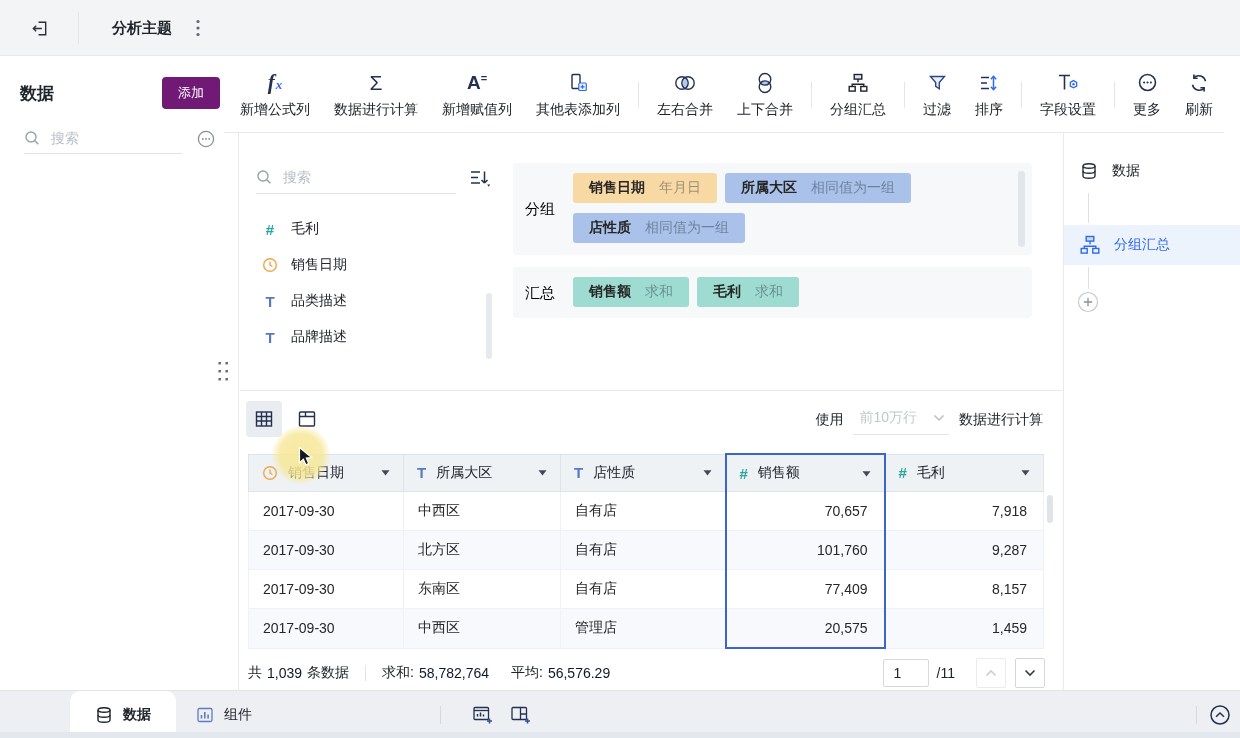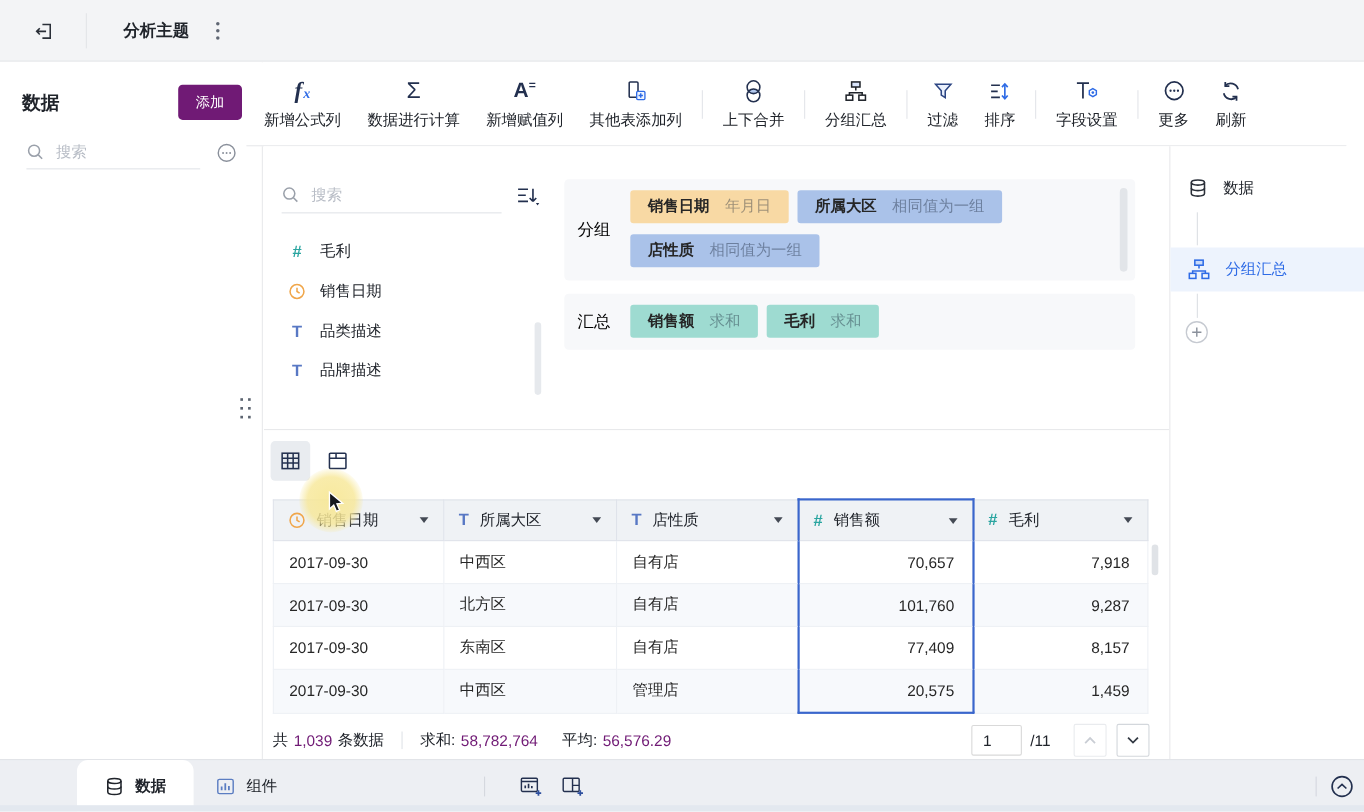--- a/index.html
+++ b/index.html
@@ -83,21 +83,21 @@
   .th-in .caret{margin-left:auto;}
   .data-table td{height:38px;border:1px solid #eef1f5;padding:0 14px;font-size:14px;color:#262626;background:#fff;}
   .data-table tr.even td{background:#f7f9fc;}
   .data-table td.num{text-align:right;padding-right:16px;}
   .data-table th.sel{border-left:2px solid #3a66cc;border-right:2px solid #3a66cc;border-top:2px solid #3a66cc;}
   .data-table td.sel{border-left:2px solid #3a66cc;border-right:2px solid #3a66cc;}
   .data-table tr:last-child td.sel{border-bottom:2px solid #3a66cc;}
   .tbl-scroll{position:absolute;left:807px;top:362px;width:6px;height:28px;background:#e0e3e7;border-radius:3px;}
 
   .tfooter{position:absolute;left:8px;right:18px;top:524px;height:32px;display:flex;align-items:center;}
-  .tf-blue{color:#701a75;}
+  .tf-blue{color:#0f172a;}
   .tf-gap{margin-left:5px;}
   .tf-pipe{width:1px;height:16px;background:#e0e3e8;margin:0 16px;}
   .tf-stat{margin-right:22px;}
   .pager{margin-left:auto;display:flex;align-items:center;}
   .pg-input{width:46px;height:28px;border:1px solid #d9d9d9;border-radius:2px;font-size:14px;padding:0 0 0 10px;box-sizing:border-box;font-family:inherit;color:#20242b;outline:none;}
   .pg-total{margin:0 12px 0 8px;}
   .pg-btn{width:28px;height:28px;border:1px solid #d3d7dc;border-radius:2px;background:#fff;display:flex;align-items:center;justify-content:center;margin-left:9px;cursor:pointer;color:#343a44;}
   .pg-btn.disabled{border-color:#e9ebee;color:#c9cdd4;}
 
   
@@ -204,20 +204,30 @@
         <span class="icon ">
           <svg width="20" height="20" viewBox="0 0 20 20" fill="none">
             <rect x="4" y="1.5" width="8" height="14" rx="1" stroke="#23304f" stroke-width="1.4"></rect>
             <rect x="10.8" y="10" width="7.5" height="7.5" rx="1" fill="#eef4ff" stroke="#2e6be6" stroke-width="1.2"></rect>
             <path d="M14.5 11.8v4M12.5 13.8h4" stroke="#2e6be6" stroke-width="1.3"></path>
           </svg>
         </span>
         <span class="tbi-label">其他表添加列</span>
       </div>
       <div class="tb-sep"></div>
+      <div class="tbi">
+        <span class="icon ">
+          <svg width="24" height="20" viewBox="0 0 24 20" fill="none">
+            <ellipse cx="12" cy="10" rx="2.5" ry="5" fill="#b3c9ee"></ellipse>
+            <circle cx="9" cy="10" r="6.2" stroke="#23304f" stroke-width="1.4"></circle>
+            <circle cx="15" cy="10" r="6.2" stroke="#23304f" stroke-width="1.4"></circle>
+          </svg>
+        </span>
+        <span class="tbi-label">左右合并</span>
+      </div>
       <div class="tbi">
         <span class="icon ">
           <svg width="20" height="22" viewBox="0 0 20 22" fill="none">
             <ellipse cx="10" cy="11" rx="5" ry="2.3" fill="#b3c9ee"></ellipse>
             <circle cx="10" cy="7.3" r="5.8" stroke="#23304f" stroke-width="1.4"></circle>
             <circle cx="10" cy="14.7" r="5.8" stroke="#23304f" stroke-width="1.4"></circle>
           </svg>
         </span>
         <span class="tbi-label">上下合并</span>
       </div>
@@ -379,20 +389,32 @@
           </svg>
         </span>
       <span class="vt-btn icon">
           <svg width="20" height="20" viewBox="0 0 20 20" fill="none" stroke="#23304f" stroke-width="1.4">
             <rect x="2.5" y="3" width="15" height="14" rx="1"></rect>
             <path d="M2.5 7.5h15M8.5 3v4.5"></path>
           </svg>
         </span>
     </div>
 
+    <div class="usage">
+      <span>使用</span>
+      <span class="usage-select">
+        <span>前10万行</span>
+        <span class="icon">
+            <svg width="12" height="8" viewBox="0 0 12 8" fill="none" stroke="#b9bec6" stroke-width="1.5">
+              <path d="M1.5 1.5L6 6l4.5-4.5"></path>
+            </svg>
+          </span>
+      </span>
+      <span>数据进行计算</span>
+    </div>
 
     <table class="data-table" id="data-table">
         <colgroup>
           <col style="width:155px">
           <col style="width:157px">
           <col style="width:165px">
           <col style="width:159px">
           <col style="width:159px">
         </colgroup>
         <thead>

